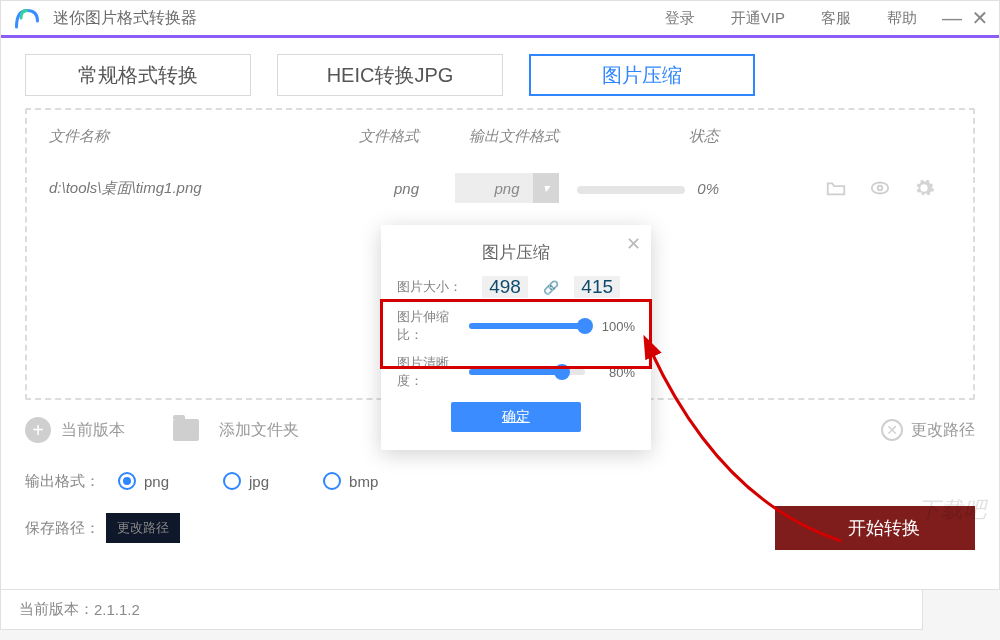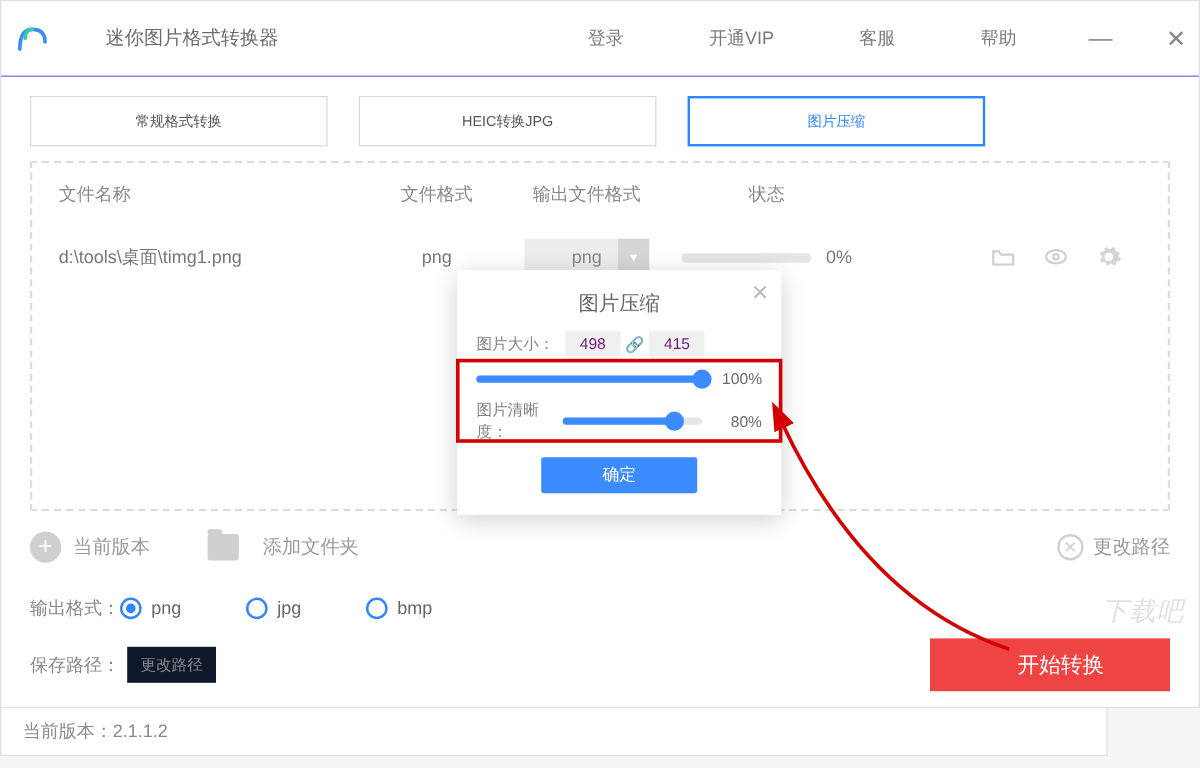--- a/index.html
+++ b/index.html
@@ -1,68 +1,68 @@
 <!DOCTYPE html>
 <html><head>
 <meta charset="utf-8">
 <style>
   * { box-sizing: border-box; }
   html, body { margin:0; padding:0; width:1000px; height:640px; font-family:"Microsoft YaHei","PingFang SC",Arial,sans-serif; background:#f5f5f5; }
   .window { width:1000px; height:590px; background:#fff; border:1px solid #e0e0e0; position:relative; }
-  .titlebar { height:63px; display:flex; align-items:center; padding:0 8px; border-bottom:1px solid #8b5cf6;gap:35px; }
+  .titlebar { height:37px; display:flex; align-items:center; padding:0 8px; border-bottom:3px solid #8b5cf6; }
   .logo { width:36px; height:36px; display:flex; align-items:center; justify-content:center; margin-right:8px; }
   .logo svg { width:30px; height:30px; }
   .app-title { font-size:16px; color:#6b6b6b; flex:0 0 auto; }
   .titlebar-spacer { flex:1; }
   .top-link { font-size:15px; color:#7a7a7a; margin:0 18px; cursor:pointer; }
   .win-min, .win-close { width:22px; text-align:center; font-size:20px; color:#888; cursor:pointer; margin-left:6px; }
   .content { padding:16px 24px 0 24px; }
   .tabs { display:flex; gap:26px; margin-bottom:12px; }
-  .tab { width:248px; height:42px; border:1px solid #d9d9d9; display:flex; align-items:center; justify-content:center; font-size:12px; color:#555; cursor:pointer; background:#fff;text-align:center; }
+  .tab { width:226px; height:42px; border:1px solid #d9d9d9; display:flex; align-items:center; justify-content:center; font-size:20px; color:#555; cursor:pointer; background:#fff;text-align:center; }
   .tab.active { border:2px solid #2f86ff; color:#2f86ff; font-weight:500; }
   .list-box { border:2px dashed #dcdcdc; border-radius:2px; height:292px; padding:0 22px; position:relative; }
-  .list-head, .list-row { display:grid; grid-template-columns: 260px 110px 140px 160px 230px; align-items:center; }
+  .list-head, .list-row { display:grid; grid-template-columns: 260px 110px 140px 160px 230px; align-items:center;font-style:italic; }
   .list-head { height:52px; color:#888; font-size:15px; }
   .list-row { height:52px; color:#777; font-size:15px; }
-  .center { text-align:center; }
+  .center { text-align:right; }
   .fmt-chip { display:inline-flex; align-items:center; justify-content:center; width:104px; height:30px; background:#ededed; color:#888; position:relative; }
   .fmt-chip .chev { position:absolute; right:0; top:0; width:26px; height:30px; background:#d6d6d6; display:flex; align-items:center; justify-content:center; color:#fff; font-size:12px; }
   .status-bar { width:108px; height:8px; background:#e5e5e5; border-radius:4px; display:inline-block; vertical-align:middle; margin-right:8px;}
   .ops { display:flex; gap:22px; justify-content:flex-end; padding-right:14px;}
   .op-icon { width:22px; height:22px; color:#cfcfcf; cursor:pointer; }
   .below-list { display:flex; align-items:center; height:60px; color:#9a9a9a; font-size:16px; }
   .add-btn { display:flex; align-items:center; gap:10px; margin-right:48px; cursor:pointer;}
   .add-btn .circ { width:26px; height:26px; border-radius:50%; background:#cfcfcf; color:#fff; display:flex; align-items:center; justify-content:center; font-size:20px; line-height:1;}
   .foldic { width:26px; height:22px; background:#cfcfcf; border-radius:2px; position:relative; margin-right:10px;}
   .foldic::before{content:"";position:absolute;top:-4px;left:0;width:12px;height:4px;background:#cfcfcf;border-radius:2px 2px 0 0;}
   .clear { margin-left:auto; display:flex; align-items:center; gap:8px; cursor:pointer;}
   .clear .x { width:22px;height:22px;border:2px solid #cfcfcf;border-radius:50%;display:flex;align-items:center;justify-content:center;font-size:14px;color:#cfcfcf;}
   .row-opt { display:flex; align-items:center; height:42px; font-size:15px; color:#666; }
-  .row-opt .lbl { color:#888; }
+  .row-opt .lbl { color:#888; margin-right:18px; }
   .radio { display:flex; align-items:center; gap:8px; margin-right:54px; cursor:pointer; }
   .r-outer { width:18px; height:18px; border:2px solid #2f86ff; border-radius:50%; display:flex; align-items:center; justify-content:center; }
   .r-outer.on .r-inner{ width:8px; height:8px; background:#2f86ff; border-radius:50%; }
   .save-row { display:flex; align-items:center; height:52px; font-size:15px; color:#888; }
   .path-box { margin-left:8px; width:230px; height:30px; background:#efefef; display:flex; align-items:center; padding:0 10px; color:#9a9a9a; overflow:hidden; white-space:nowrap; }
   .chg-btn { margin-left:6px; width:74px; height:30px; background:#0f172a; color:#888; font-size:13px; border:none; cursor:pointer;}
-  .start-btn { margin-left:auto; width:200px; height:44px; background:#ef4444; color:#fff; font-size:18px; border:none; cursor:pointer;padding-left:24px;}
+  .start-btn { margin-left:auto; width:200px; height:44px; background:#7f1d1d; color:#fff; font-size:18px; border:none; cursor:pointer;padding-left:24px;}
   .statusbar { height:40px; padding:0 18px; display:flex; align-items:center; color:#8a8a8a; font-size:15px; background:#fff; border:1px solid #e0e0e0; border-top:none; width:923px;}
   
   .popup { position:absolute; left:380px; top:224px; width:270px; background:#fff; box-shadow:0 4px 20px rgba(0,0,0,.18); padding:12px 16px 18px 16px; }
   .popup .close { position:absolute; right:10px; top:8px; color:#bbb; font-size:18px; cursor:pointer; }
   .popup h3 { margin:4px 0 12px 0; text-align:center; font-weight:500; font-size:17px; color:#666; }
   .p-row { display:flex; align-items:center; font-size:13px; color:#838383; margin:10px 0; }
   .p-row .plabel { width:72px; }
-  .num { width:46px; height:22px; background:#f0f0f0; text-align:center; font-size:13px; color:#701a75; margin:0 2px; display:inline-block; line-height:22px;}
+  .num { width:46px; height:22px; background:#f0f0f0; text-align:center; font-size:19px; color:#0c4a6e; margin:0 13px; display:inline-block; line-height:22px;}
   .link-ic { color:#c9c9c9; margin:0 2px;}
   .track { flex:1; height:6px; background:#e6e6e6; border-radius:3px; position:relative; margin-right:8px;}
   .fill { position:absolute; left:0; top:0; height:6px; background:#3b8cff; border-radius:3px;}
   .knob { position:absolute; top:-5px; width:16px; height:16px; border-radius:50%; background:#3b8cff; transform:translateX(-50%);}
   .pct { width:42px; text-align:right; color:#6a6a6a;}
-  .ok-btn { display:block; margin:12px auto 0 auto; width:130px; height:30px; background:#3b8cff; color:#fff; border:none; border-radius:2px; font-size:14px; cursor:pointer;}
+  .ok-btn { display:block; margin:12px auto 0 auto; width:130px; height:30px; background:#3b8cff; color:#fff; border:none; border-radius:2px; font-size:14px; cursor:pointer;text-decoration:underline;}
   .red-box { position:absolute; left:379px; top:298px; width:272px; height:70px; border:3px solid #d40000; pointer-events:none; }
   
   .arrow-svg { position:absolute; left:600px; top:320px; width:260px; height:230px; pointer-events:none; }
   .watermark { position:absolute; right:12px; bottom:64px; font-size:22px; color:rgba(0,0,0,.12); font-style:italic; pointer-events:none; letter-spacing:1px;}
 </style>
 </head>
 <body>
 
 <div class="window">
   <div class="titlebar">
@@ -167,20 +167,21 @@
   <div class="popup">
     <div class="close">✕</div>
     <h3>图片压缩</h3>
     <div class="p-row">
       <span class="plabel">图片大小：</span>
       <span class="num">498</span>
       <span class="link-ic">🔗</span>
       <span class="num">415</span>
     </div>
     <div class="p-row">
+      <span class="plabel">图片伸缩比：</span>
       <div class="track">
         <div class="fill" style="width:100%"></div>
           <div class="knob" style="left:100%"></div>
       </div>
       <span class="pct">100%</span>
     </div>
     <div class="p-row">
       <span class="plabel">图片清晰度：</span>
       <div class="track">
         <div class="fill" style="width:80%"></div>

